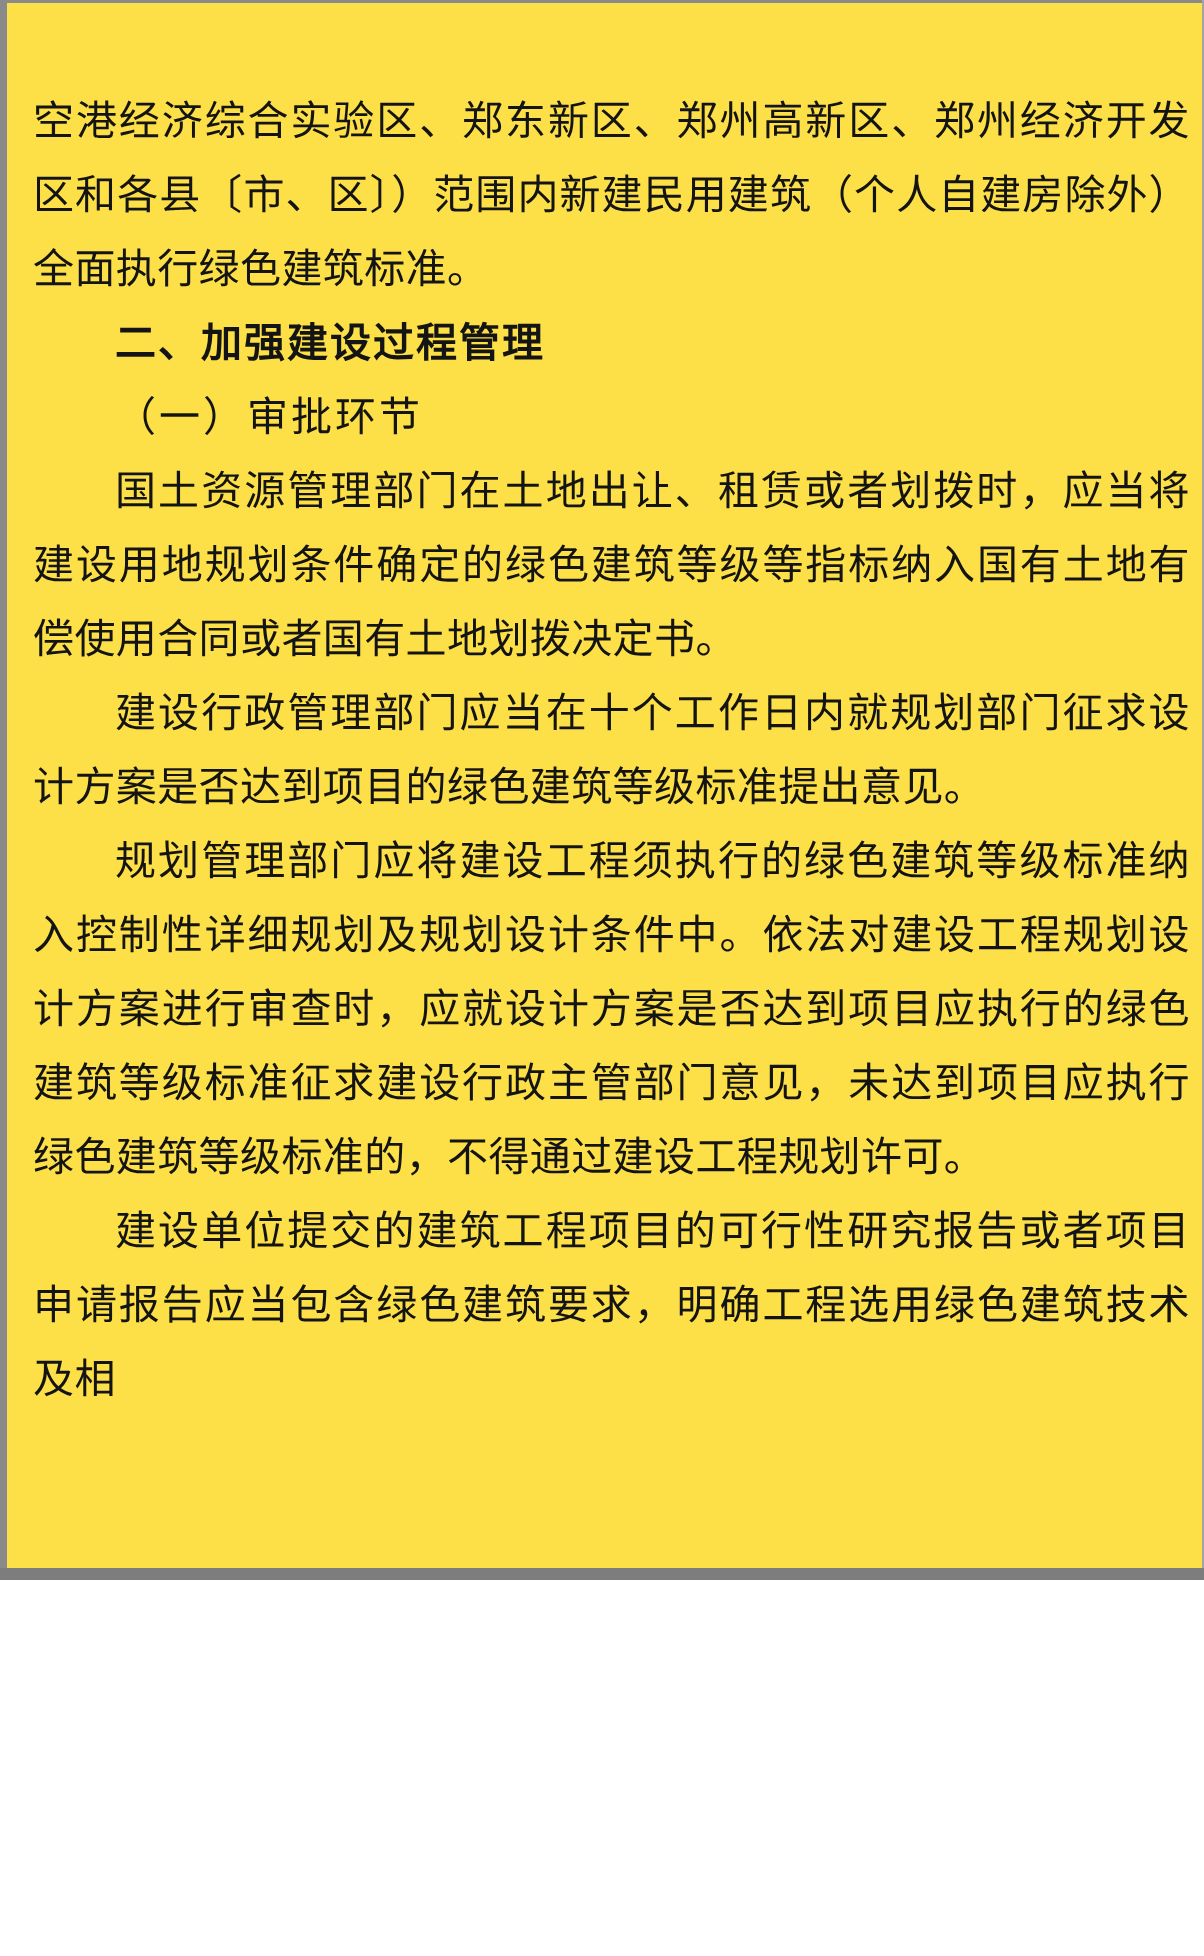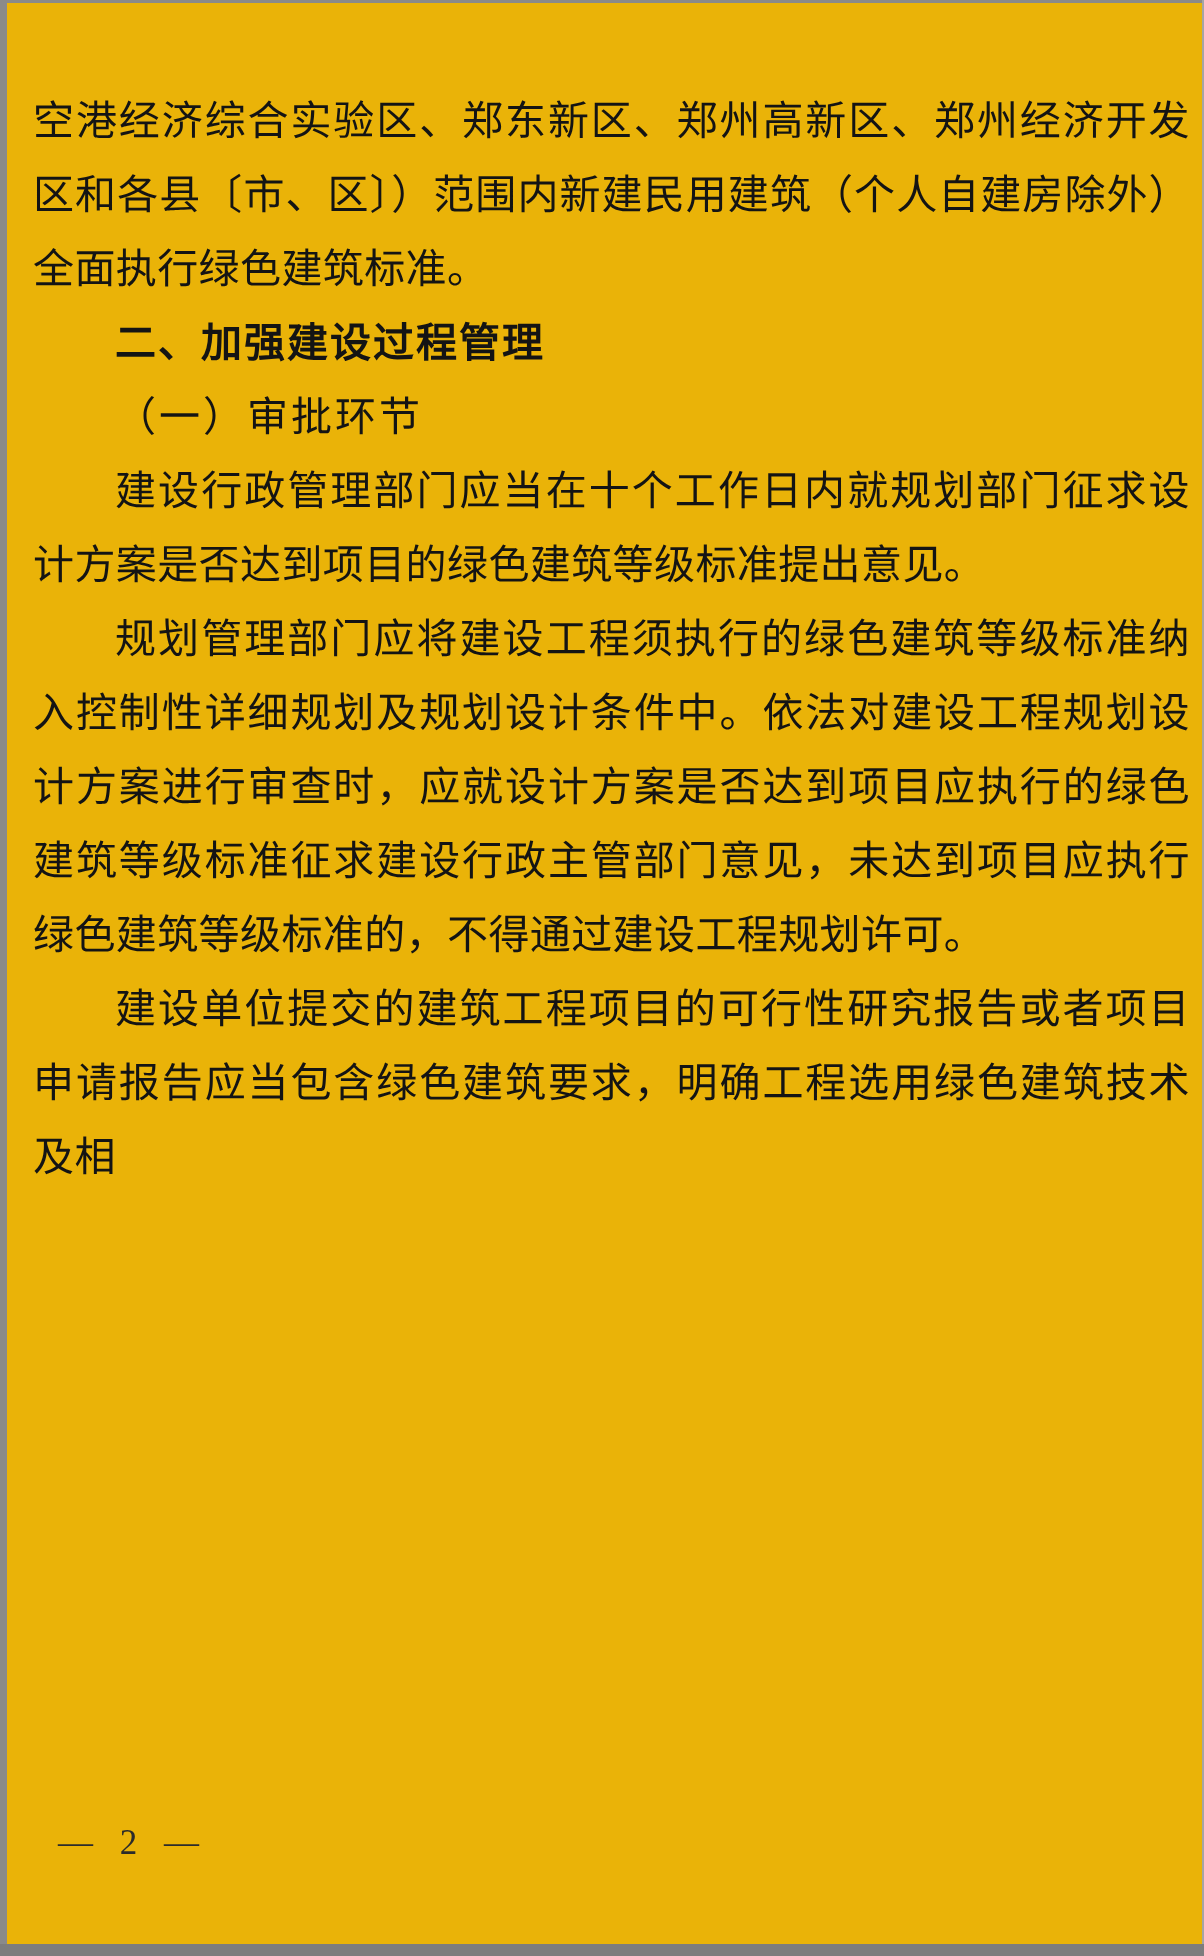--- a/index.html
+++ b/index.html
@@ -3,22 +3,22 @@
 <meta charset="utf-8">
 <style>
   html, body {
     margin: 0;
     padding: 0;
     background: #ffffff;
   }
   .page {
     position: relative;
     width: 1204px;
-    height: 1956px;
-    background: #eab308;
+    height: 1580px;
+    background: #fde047;
     overflow: hidden;
     font-family: "Liberation Serif", "DejaVu Serif", serif;
     color: #141414;
   }
   
   .edge { position: absolute; background: #8a8a8a; }
   .edge-top    { left: 0; top: 0; width: 1204px; height: 3px; }
   .edge-left   { left: 0; top: 0; width: 7px;  height: 1956px; }
   .edge-right  { right: 0; top: 0; width: 2px; height: 1956px; background: #a5a5a5; }
   .edge-bottom { left: 0; bottom: 0; width: 1204px; height: 12px; background: #7d7d7d; }
@@ -77,20 +77,21 @@
   <div class="edge edge-bottom"></div>
 
   <div class="content">
     <p class="para no-indent">空港经济综合实验区、郑东新区、郑州高新区、郑州经济开发区和各县〔市、区〕）范围内新建民用建筑（个人自建房除外）全面执行绿色建筑标准。</p>
 
     <p class="heading">二、加强建设过程管理</p>
 
     <p class="subheading">（一）审批环节</p>
 
 
+    <p class="para">国土资源管理部门在土地出让、租赁或者划拨时，应当将建设用地规划条件确定的绿色建筑等级等指标纳入国有土地有偿使用合同或者国有土地划拨决定书。</p>
 
     <p class="para">建设行政管理部门应当在十个工作日内就规划部门征求设计方案是否达到项目的绿色建筑等级标准提出意见。</p>
 
     <p class="para">规划管理部门应将建设工程须执行的绿色建筑等级标准纳入控制性详细规划及规划设计条件中。依法对建设工程规划设计方案进行审查时，应就设计方案是否达到项目应执行的绿色建筑等级标准征求建设行政主管部门意见，未达到项目应执行绿色建筑等级标准的，不得通过建设工程规划许可。</p>
 
 
 
     <p class="para">建设单位提交的建筑工程项目的可行性研究报告或者项目申请报告应当包含绿色建筑要求，明确工程选用绿色建筑技术及相</p>
   </div>
 

